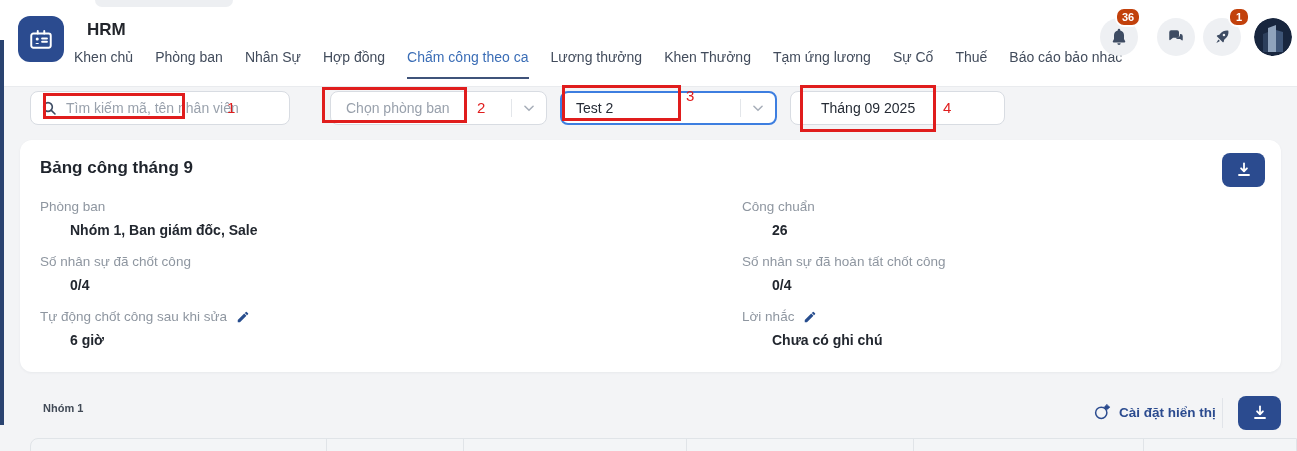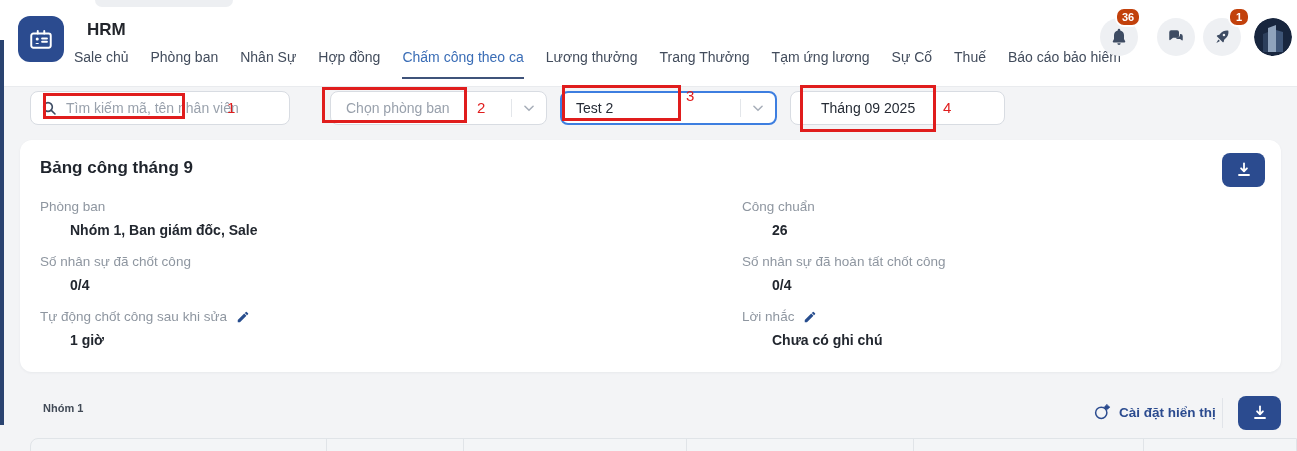--- a/index.html
+++ b/index.html
@@ -86,31 +86,31 @@
         <path d="M9 7V4.5M15 7V4.5"></path>
         <circle cx="8.5" cy="12" r="1.4" fill="#fff" stroke="none"></circle>
         <path d="M6.8 16.6c.3-1.3 3.1-1.3 3.4 0z" fill="#fff" stroke="none"></path>
         <path d="M13 11.5h4.5M13 14.5h4.5"></path>
       </svg>
     </span>
   </div>
   <div class="app-title">HRM</div>
 
   <div class="nav">
-    <div class="tab">Sale chủ</div>
+    <div class="tab">Khen chủ</div>
     <div class="tab">Phòng ban</div>
     <div class="tab">Nhân Sự</div>
     <div class="tab">Hợp đồng</div>
     <div class="tab active">Chấm công theo ca</div>
     <div class="tab">Lương thưởng</div>
-    <div class="tab">Trang Thưởng</div>
+    <div class="tab">Khen Thưởng</div>
     <div class="tab">Tạm ứng lương</div>
     <div class="tab">Sự Cố</div>
     <div class="tab">Thuế</div>
-    <div class="tab">Báo cáo bảo hiểm</div>
+    <div class="tab">Báo cáo bảo nhắc</div>
   </div>
 
   <div class="icon-circle" style="left:1100px;">
     <span style="display:flex;">
       <svg width="20" height="20" viewBox="0 0 24 24" fill="#3e4c63">
         <path d="M12 2a1.5 1.5 0 0 0-1.5 1.5v.6A6 6 0 0 0 6 10v4.3L4.6 17a1 1 0 0 0 .9 1.5h13a1 1 0 0 0 .9-1.5L18 14.3V10a6 6 0 0 0-4.5-5.9v-.6A1.5 1.5 0 0 0 12 2z"></path>
         <path d="M10 19.5a2 2 0 0 0 4 0z"></path>
       </svg>
     </span>
   </div>
@@ -231,21 +231,21 @@
       </div>
       <div class="field">
         <div class="lbl-row">
           <span class="lbl">Tự động chốt công sau khi sửa</span>
           <span class="edit">
             <svg width="14" height="14" viewBox="0 0 24 24" fill="#274d8e">
                 <path d="M3 17.2V21h3.8L17.9 9.9l-3.8-3.8L3 17.2zM20.7 7.1a1 1 0 0 0 0-1.4l-2.4-2.4a1 1 0 0 0-1.4 0l-1.8 1.8 3.8 3.8 1.8-1.8z"></path>
               </svg>
           </span>
         </div>
-        <div class="val">1 giờ</div>
+        <div class="val">6 giờ</div>
       </div>
       <div class="field">
         <div class="lbl-row">
           <span class="lbl">Lời nhắc</span>
           <span class="edit">
             <svg width="14" height="14" viewBox="0 0 24 24" fill="#274d8e">
                 <path d="M3 17.2V21h3.8L17.9 9.9l-3.8-3.8L3 17.2zM20.7 7.1a1 1 0 0 0 0-1.4l-2.4-2.4a1 1 0 0 0-1.4 0l-1.8 1.8 3.8 3.8 1.8-1.8z"></path>
               </svg>
           </span>
         </div>

